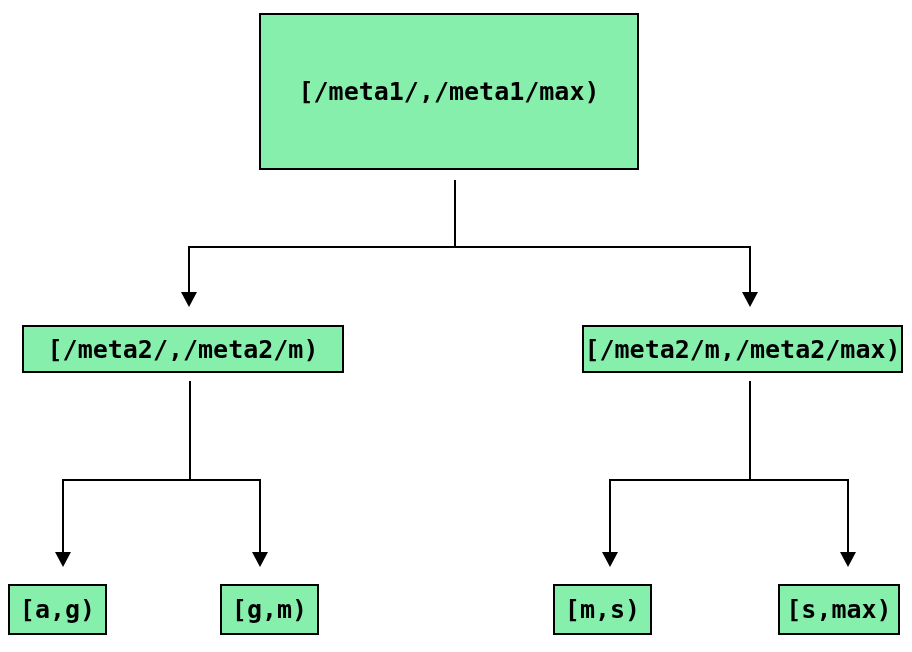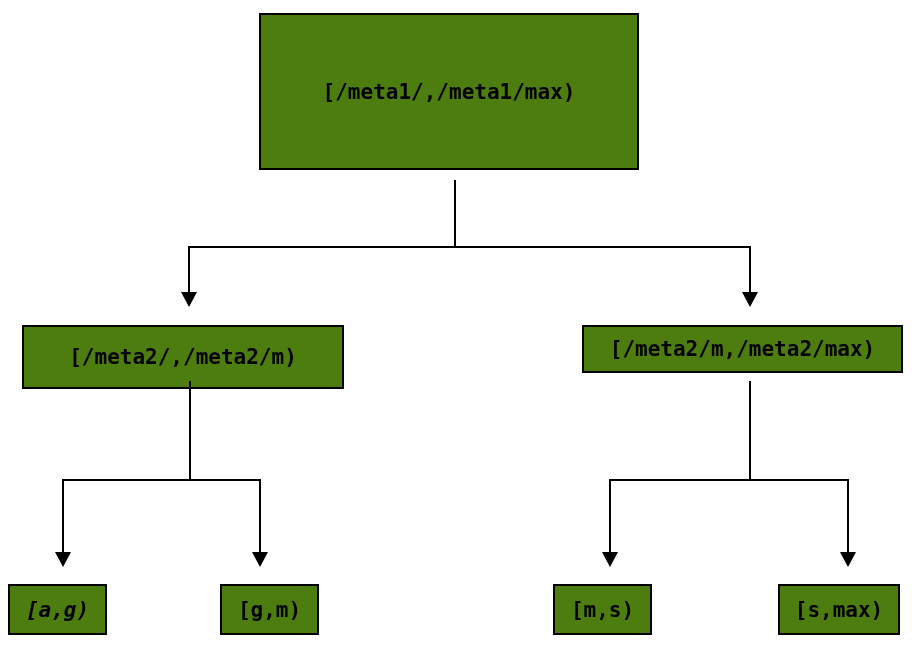--- a/index.html
+++ b/index.html
@@ -12,25 +12,25 @@
     width: 912px;
     height: 652px;
     background: #ffffff;
     overflow: hidden;
     font-family: "DejaVu Sans Mono", "Liberation Mono", monospace;
   }
   .node {
     position: absolute;
     box-sizing: border-box;
     border: 2px solid #000000;
-    background: #4d7c0f;
+    background: #86efac;
     display: flex;
     align-items: center;
     justify-content: center;
-    font-size: 21px;
+    font-size: 25px;
     font-weight: bold;
     color: #000000;
     white-space: nowrap;
   }
   .vline, .hline {
     position: absolute;
     background: #000000;
   }
   .vline { width: 2px; }
   .hline { height: 2px; }
@@ -52,42 +52,42 @@
     <span>[/meta1/,/meta1/max)</span>
   </div>
 
   <div class="vline" style="left:454px; top:180px; height:68px;"></div>
   <div class="hline" style="left:188px; top:246px; width:563px;"></div>
   <div class="vline" style="left:188px; top:246px; height:46px;"></div>
   <div class="vline" style="left:749px; top:246px; height:46px;"></div>
   <div class="arrow" style="left:181px; top:292px;"></div>
   <div class="arrow" style="left:742px; top:292px;"></div>
 
-  <div class="node" style="left:22px; top:325px; width:322px; height:64px;">
+  <div class="node" style="left:22px; top:325px; width:322px; height:48px;">
     <span>[/meta2/,/meta2/m)</span>
   </div>
   <div class="node" style="left:582px; top:325px; width:321px; height:48px;text-align:center;">
     <span>[/meta2/m,/meta2/max)</span>
   </div>
 
   <div class="vline" style="left:189px; top:381px; height:100px;"></div>
   <div class="hline" style="left:62px; top:479px; width:199px;"></div>
   <div class="vline" style="left:62px; top:479px; height:73px;"></div>
   <div class="vline" style="left:259px; top:479px; height:73px;"></div>
   <div class="arrow" style="left:55px; top:552px;"></div>
   <div class="arrow" style="left:252px; top:552px;"></div>
 
   <div class="vline" style="left:749px; top:381px; height:100px;"></div>
   <div class="hline" style="left:609px; top:479px; width:240px;"></div>
   <div class="vline" style="left:609px; top:479px; height:73px;"></div>
   <div class="vline" style="left:847px; top:479px; height:73px;"></div>
   <div class="arrow" style="left:602px; top:552px;"></div>
   <div class="arrow" style="left:840px; top:552px;"></div>
 
-  <div class="node" style="left:8px; top:584px; width:99px; height:51px;font-style:italic;">
+  <div class="node" style="left:8px; top:584px; width:99px; height:51px;">
     <span>[a,g)</span>
   </div>
   <div class="node" style="left:220px; top:584px; width:99px; height:51px;">
     <span>[g,m)</span>
   </div>
   <div class="node" style="left:778px; top:584px; width:122px; height:51px;">
     <span>[s,max)</span>
   </div>
   <div class="node" style="left:553px; top:584px; width:99px; height:51px;">
     <span>[m,s)</span>

